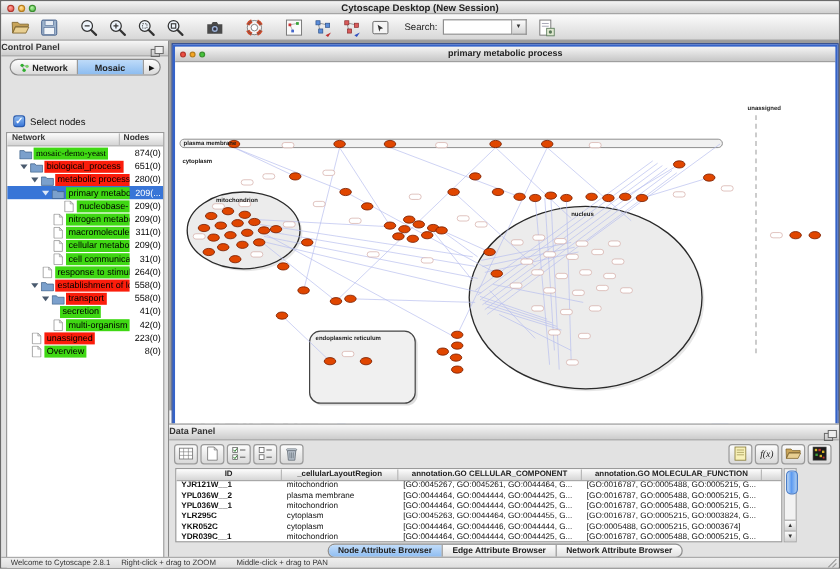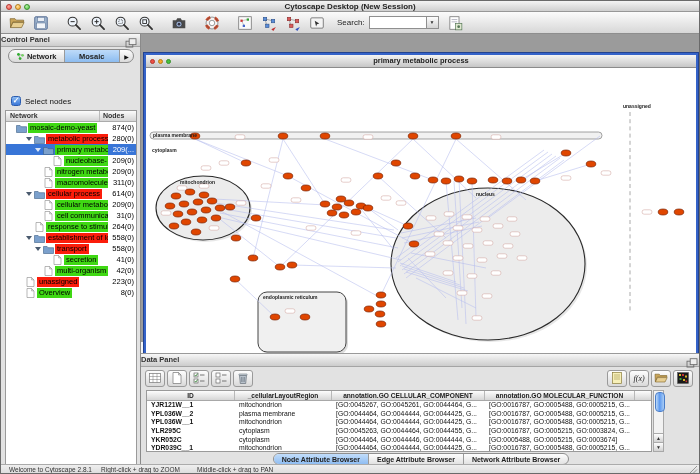--- a/index.html
+++ b/index.html
@@ -71,21 +71,21 @@
   .ticon{position:absolute;top:0.5px;}
   .ticon svg{display:block;}
   .tree-label{position:absolute;top:0.5px;height:10px;line-height:10px;padding:0 2px;white-space:nowrap;overflow:hidden;}
   .tree-label.green{background:#3fd813;}
   .tree-label.red{background:#fb1d0b;}
   .tree-value{position:absolute;right:2px;top:0.5px;line-height:10px;}
   .tree-row.selected .tree-value{color:#fff;}
   
   .desktop{position:absolute;left:140px;top:33px;width:560px;height:319px;background:#9b9b9b;overflow:hidden;}
   .sliver{position:absolute;left:0;top:308px;width:560px;height:11px;background:#f6f6f6;}
-  .net-frame{position:absolute;left:3px;top:19px;width:554px;height:357px;box-sizing:border-box;
+  .net-frame{position:absolute;left:3px;top:3px;width:554px;height:357px;box-sizing:border-box;
       border:2.5px solid #3563c9;box-shadow:0 0 0 1px #23438f;background:#fff;}
   .net-titlebar{position:relative;height:13px;background:linear-gradient(#f4f4f4,#c6c6c6);
       border-bottom:1px solid #8b8b8b;box-sizing:border-box;}
   .net-titlebar .title{position:absolute;left:0;right:0;text-align:center;font-size:7.5px;font-weight:bold;
       color:#222;line-height:12px;}
   .ntl{position:absolute;top:3.5px;width:5px;height:5px;border-radius:50%;box-sizing:border-box;}
   .net-canvas{position:absolute;left:0;top:13px;right:0;bottom:0;background:#fff;overflow:hidden;}
   .grip{position:absolute;right:1px;bottom:1px;}
   
   .dp{position:absolute;left:140px;top:352px;width:560px;height:111px;background:#e2e2e2;
@@ -285,22 +285,32 @@
         <span class="c1">Network</span>
         <span class="c2">Nodes</span>
       </div>
       <div id="tree-rows">
           <div class="tree-row">
             <span class="ticon" style="left: 10px;">
               <svg width="11" height="10" viewBox="0 0 11 10">
                 <path d="M0.5 2.5h3.6l1 1.2h5.4v5.8H0.5z" fill="#7ba0cc" stroke="#3d5f86" stroke-width="0.6"></path>
               </svg>
             </span>
-            <span class="tree-label green" style="left: 22px; max-width: 76px;">mosaic-demo-yeast</span>
+            <span class="tree-label green" style="left: 22px; max-width: 76px; font-family: Liberation Serif, serif;">mosaic-demo-yeast</span>
             <span class="tree-value">874(0)</span>
+          </div>
+          <div class="tree-row">
+            <span class="tree-arrow" style="left: 11px;"></span>
+            <span class="ticon" style="left: 19px;">
+              <svg width="11" height="10" viewBox="0 0 11 10">
+                <path d="M0.5 2.5h3.6l1 1.2h5.4v5.8H0.5z" fill="#7ba0cc" stroke="#3d5f86" stroke-width="0.6"></path>
+              </svg>
+            </span>
+            <span class="tree-label red" style="left: 31px; max-width: 67px;">biological_process</span>
+            <span class="tree-value">651(0)</span>
           </div>
           <div class="tree-row">
             <span class="tree-arrow" style="left: 20px;"></span>
             <span class="ticon" style="left: 28px;">
               <svg width="11" height="10" viewBox="0 0 11 10">
                 <path d="M0.5 2.5h3.6l1 1.2h5.4v5.8H0.5z" fill="#7ba0cc" stroke="#3d5f86" stroke-width="0.6"></path>
               </svg>
             </span>
             <span class="tree-label red" style="left: 40px; max-width: 58px;">metabolic process</span>
             <span class="tree-value">280(0)</span>
@@ -339,87 +349,77 @@
             <span class="ticon" style="left: 37px;">
               <svg width="11" height="10" viewBox="0 0 11 10">
                 <path d="M2 0.5h4.5L9 3v6.5H2z" fill="#fff" stroke="#888" stroke-width="0.6"></path>
                 <path d="M6.5 0.5L9 3H6.5z" fill="#ddd" stroke="#888" stroke-width="0.4"></path>
               </svg>
             </span>
             <span class="tree-label green" style="left: 49px; max-width: 49px;">macromolecule</span>
             <span class="tree-value">311(0)</span>
           </div>
           <div class="tree-row">
+            <span class="ticon" style="left: 37px;">
+              <svg width="11" height="10" viewBox="0 0 11 10">
+                <path d="M2 0.5h4.5L9 3v6.5H2z" fill="#fff" stroke="#888" stroke-width="0.6"></path>
+                <path d="M6.5 0.5L9 3H6.5z" fill="#ddd" stroke="#888" stroke-width="0.4"></path>
+              </svg>
+            </span>
+            <span class="tree-label green" style="left: 49px; max-width: 49px;">cellular metabo</span>
+            <span class="tree-value">209(0)</span>
+          </div>
+          <div class="tree-row">
+            <span class="ticon" style="left: 37px;">
+              <svg width="11" height="10" viewBox="0 0 11 10">
+                <path d="M2 0.5h4.5L9 3v6.5H2z" fill="#fff" stroke="#888" stroke-width="0.6"></path>
+                <path d="M6.5 0.5L9 3H6.5z" fill="#ddd" stroke="#888" stroke-width="0.4"></path>
+              </svg>
+            </span>
+            <span class="tree-label green" style="left: 49px; max-width: 49px;">cell communicat</span>
+            <span class="tree-value">31(0)</span>
+          </div>
+          <div class="tree-row">
+            <span class="ticon" style="left: 28px;">
+              <svg width="11" height="10" viewBox="0 0 11 10">
+                <path d="M2 0.5h4.5L9 3v6.5H2z" fill="#fff" stroke="#888" stroke-width="0.6"></path>
+                <path d="M6.5 0.5L9 3H6.5z" fill="#ddd" stroke="#888" stroke-width="0.4"></path>
+              </svg>
+            </span>
+            <span class="tree-label green" style="left: 40px; max-width: 58px;">response to stimulu</span>
+            <span class="tree-value">264(0)</span>
+          </div>
+          <div class="tree-row">
             <span class="tree-arrow" style="left: 20px;"></span>
             <span class="ticon" style="left: 28px;">
               <svg width="11" height="10" viewBox="0 0 11 10">
                 <path d="M0.5 2.5h3.6l1 1.2h5.4v5.8H0.5z" fill="#7ba0cc" stroke="#3d5f86" stroke-width="0.6"></path>
               </svg>
             </span>
-            <span class="tree-label red" style="left: 40px; max-width: 58px;">cellular process</span>
-            <span class="tree-value">614(0)</span>
-          </div>
-          <div class="tree-row">
-            <span class="ticon" style="left: 37px;">
-              <svg width="11" height="10" viewBox="0 0 11 10">
-                <path d="M2 0.5h4.5L9 3v6.5H2z" fill="#fff" stroke="#888" stroke-width="0.6"></path>
-                <path d="M6.5 0.5L9 3H6.5z" fill="#ddd" stroke="#888" stroke-width="0.4"></path>
-              </svg>
-            </span>
-            <span class="tree-label green" style="left: 49px; max-width: 49px;">cellular metabo</span>
-            <span class="tree-value">209(0)</span>
-          </div>
-          <div class="tree-row">
-            <span class="ticon" style="left: 37px;">
-              <svg width="11" height="10" viewBox="0 0 11 10">
-                <path d="M2 0.5h4.5L9 3v6.5H2z" fill="#fff" stroke="#888" stroke-width="0.6"></path>
-                <path d="M6.5 0.5L9 3H6.5z" fill="#ddd" stroke="#888" stroke-width="0.4"></path>
-              </svg>
-            </span>
-            <span class="tree-label green" style="left: 49px; max-width: 49px;">cell communicat</span>
-            <span class="tree-value">31(0)</span>
-          </div>
-          <div class="tree-row">
-            <span class="ticon" style="left: 28px;">
-              <svg width="11" height="10" viewBox="0 0 11 10">
-                <path d="M2 0.5h4.5L9 3v6.5H2z" fill="#fff" stroke="#888" stroke-width="0.6"></path>
-                <path d="M6.5 0.5L9 3H6.5z" fill="#ddd" stroke="#888" stroke-width="0.4"></path>
-              </svg>
-            </span>
-            <span class="tree-label green" style="left: 40px; max-width: 58px;">response to stimulu</span>
-            <span class="tree-value">264(0)</span>
-          </div>
-          <div class="tree-row">
-            <span class="tree-arrow" style="left: 20px;"></span>
-            <span class="ticon" style="left: 28px;">
-              <svg width="11" height="10" viewBox="0 0 11 10">
-                <path d="M0.5 2.5h3.6l1 1.2h5.4v5.8H0.5z" fill="#7ba0cc" stroke="#3d5f86" stroke-width="0.6"></path>
-              </svg>
-            </span>
             <span class="tree-label red" style="left: 40px; max-width: 58px;">establishment of lo</span>
             <span class="tree-value">558(0)</span>
           </div>
           <div class="tree-row">
             <span class="tree-arrow" style="left: 29px;"></span>
             <span class="ticon" style="left: 37px;">
               <svg width="11" height="10" viewBox="0 0 11 10">
                 <path d="M0.5 2.5h3.6l1 1.2h5.4v5.8H0.5z" fill="#7ba0cc" stroke="#3d5f86" stroke-width="0.6"></path>
               </svg>
             </span>
             <span class="tree-label red" style="left: 49px; max-width: 49px;">transport</span>
             <span class="tree-value">558(0)</span>
           </div>
           <div class="tree-row">
             <span class="ticon" style="left: 46px;">
               <svg width="11" height="10" viewBox="0 0 11 10">
                 <path d="M2 0.5h4.5L9 3v6.5H2z" fill="#fff" stroke="#888" stroke-width="0.6"></path>
                 <path d="M6.5 0.5L9 3H6.5z" fill="#ddd" stroke="#888" stroke-width="0.4"></path>
               </svg>
             </span>
-            <span class="tree-label green" style="left: 58px; max-width: 40px;">secretion</span>
+            <span class="tree-label green" style="left: 44px; max-width: 40px;">secretion</span>
             <span class="tree-value">41(0)</span>
           </div>
           <div class="tree-row">
             <span class="ticon" style="left: 37px;">
               <svg width="11" height="10" viewBox="0 0 11 10">
                 <path d="M2 0.5h4.5L9 3v6.5H2z" fill="#fff" stroke="#888" stroke-width="0.6"></path>
                 <path d="M6.5 0.5L9 3H6.5z" fill="#ddd" stroke="#888" stroke-width="0.4"></path>
               </svg>
             </span>
             <span class="tree-label green" style="left: 49px; max-width: 49px;">multi-organism pro</span>

